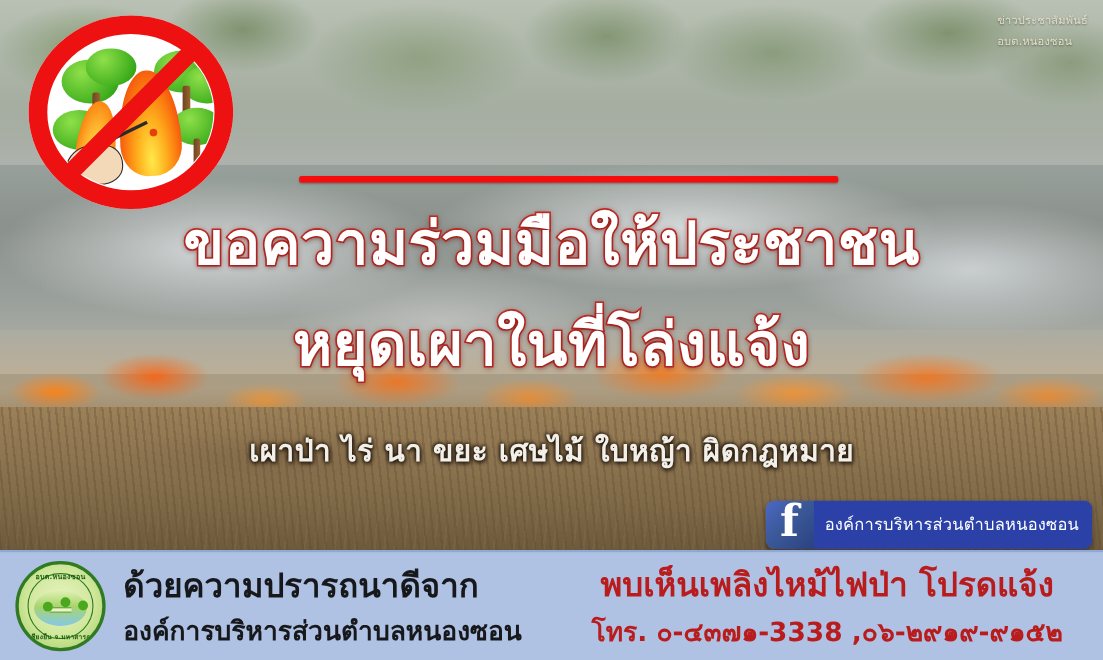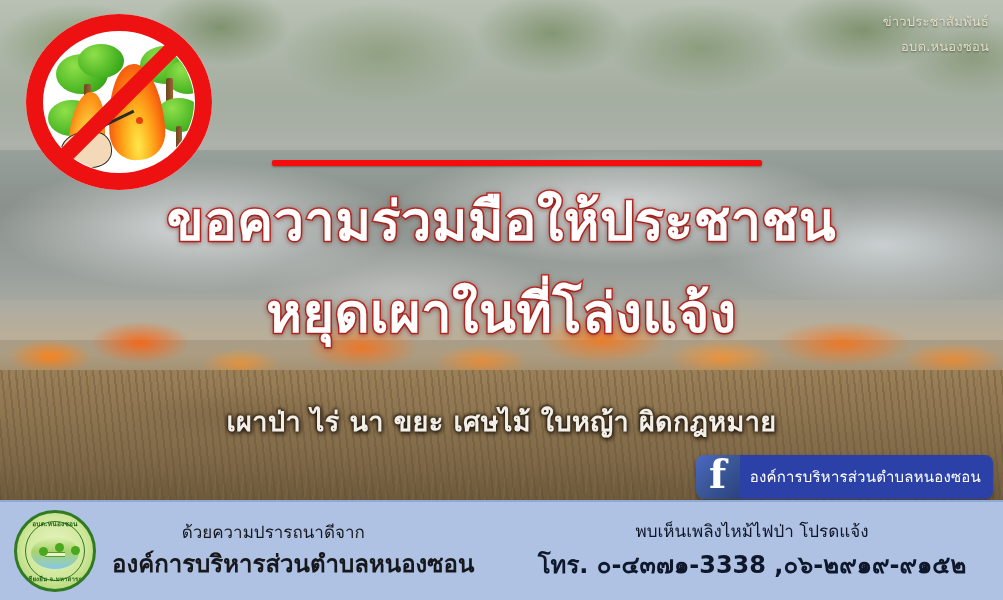--- a/index.html
+++ b/index.html
@@ -170,24 +170,24 @@
     left:92px; top:85px;
     width:7px; height:7px;
     border-radius:50%;
     background:#e8400c;
   }
 
   
   .corner-block {
     position:absolute;
     right:14px; top:10px;
-    text-align:right;
+    text-align:left;
     color:#e3dfc6;
     text-shadow:0 1px 2px rgba(0,0,0,.45);
-    font-size:13px;
+    font-size:10px;
     line-height:1.9;
     letter-spacing:.2px;
   }
 
   
   .headline {
     position:absolute;
     left:330px; top:24px;
     width:430px;
     text-align:center;
@@ -236,21 +236,21 @@
     text-align:center;
     font-size:27px;
     font-weight:bold;
     color:#f2efe8;
     letter-spacing:.4px;
     text-shadow:
       0 0 4px rgba(30,20,10,.9),
       1px 2px 4px rgba(20,12,6,.85),
       -1px -1px 3px rgba(25,15,8,.7);
   }
-  .sub-1 { top:388px;margin-top:12px; }
+  .sub-1 { top:388px; }
   .sub-2 { top:438px; }
 
   
   .fb-badge {
     position:absolute;
     right:10px; top:455px;
     height:44px;
     display:flex;
     align-items:stretch;
     border-radius:8px;
@@ -295,21 +295,21 @@
   }
   .footer-left {
     display:flex;
     align-items:center;
     width:501px;
     padding-left:14px;
   }
   .footer-right {
     width:502px;
     text-align:center;
-    color:#0f172a;
+    color:#b91c1c;
   }
   .seal {
     position:relative;
     width:82px; height:82px;
     border-radius:50%;
     background:radial-gradient(circle at 50% 45%, #e9f5c4 0%, #cfe79a 55%, #9ec95e 100%);
     border:3px solid #2f7a22;
     flex:0 0 auto;
     overflow:hidden;
   }
@@ -348,22 +348,22 @@
     letter-spacing:.2px;
   }
   .seal-text-top { top:6px; }
   .seal-text-bottom { bottom:5px; font-size:6px; }
 
   .footer-text {
     margin-left:16px;
     color:#17181c;
   }
   .foot-l1, .foot-r1 {
-    font-size:17px;
-    font-weight:normal;
+    font-size:30px;
+    font-weight:bold;
     line-height:1.5;
   }
   .foot-l2, .foot-r2 {
     font-size:24px;
     font-weight:bold;
     line-height:1.5;
   }
   .foot-l1 { text-align:center; padding-right:40px; }
   .foot-r1 { padding-bottom:2px; }
 </style>

